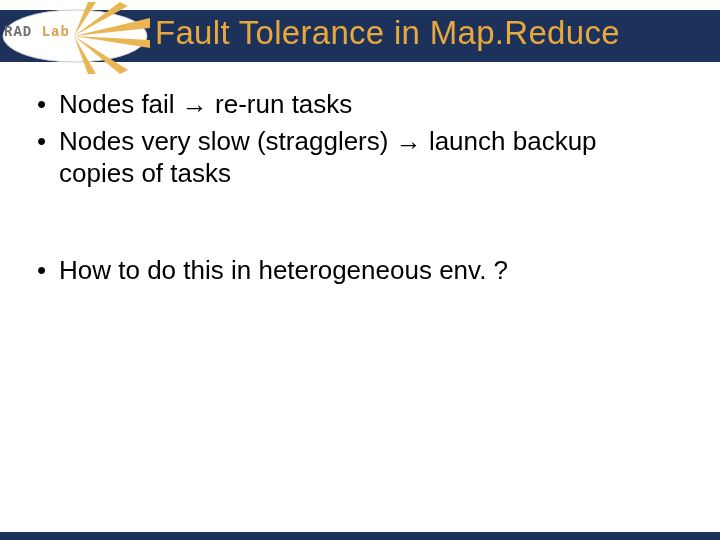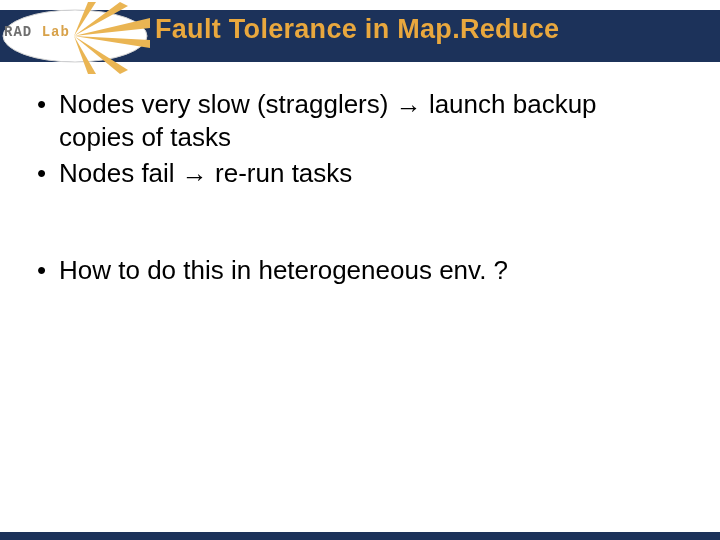--- a/index.html
+++ b/index.html
@@ -22,22 +22,22 @@
     left: 0;
     width: 720px;
     height: 52px;
     background: #1c325a;
   }
   .title {
     position: absolute;
     top: 14px;
     left: 155px;
     width: 560px;
-    font-size: 27px;
-    font-weight: bold;
+    font-size: 33px;
+    font-weight: normal;
     color: #e9a83e;
     letter-spacing: 0.3px;
   }
   .logo-wrap {
     position: absolute;
     top: 0;
     left: 0;
     width: 150px;
     height: 72px;
     font-family: Liberation Mono, monospace;
@@ -115,24 +115,24 @@
       </g>
     </svg>
     <div class="logo-text">
       <span>RAD</span>
       <span class="lab">Lab</span>
     </div>
   </div>
 
   <div class="content">
     <div class="b1">
-      <span>Nodes very slow (stragglers) → launch backup copies of tasks</span>
+      <span>Nodes fail → re-run tasks</span>
     </div>
     <div class="b1">
-      <span>Nodes fail → re-run tasks</span>
+      <span>Nodes very slow (stragglers) → launch backup copies of tasks</span>
     </div>
     <div class="gap"></div>
     <div class="b1">
       <span>How to do this in heterogeneous env. ?</span>
     </div>
   </div>
 
   <div class="footer-bar"></div>
 
 </div>

